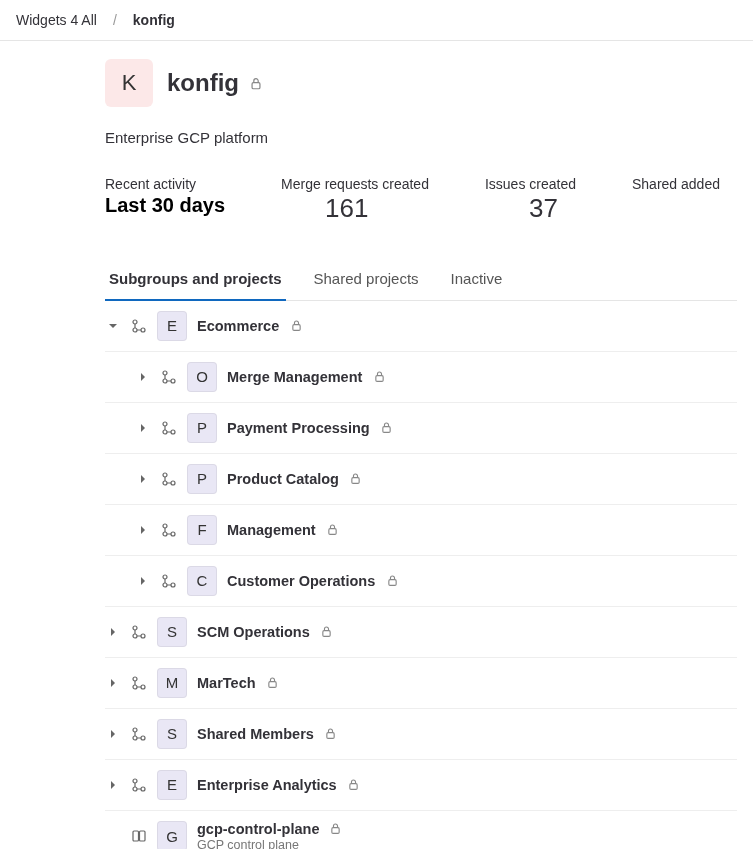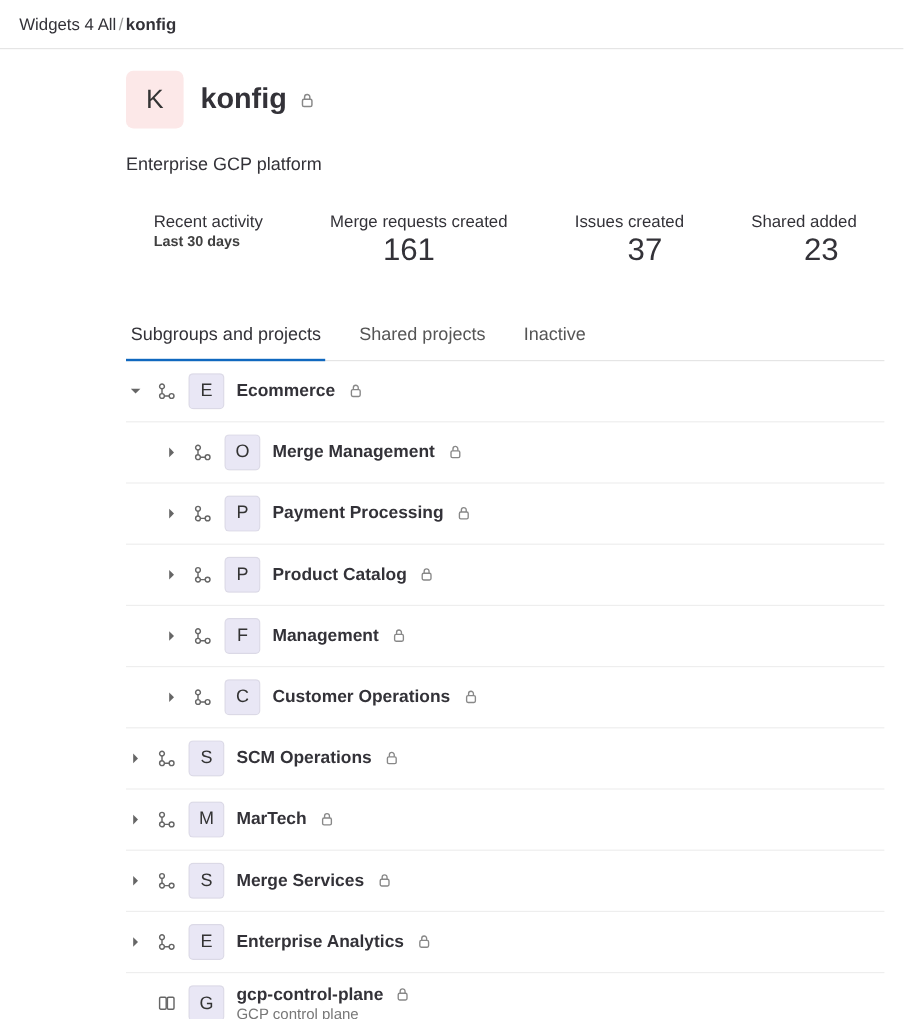--- a/index.html
+++ b/index.html
@@ -6,21 +6,21 @@
   body {
     font-family: -apple-system, BlinkMacSystemFont, "Segoe UI", Helvetica, Arial, sans-serif;
     font-size: 14px;
     color: #333238;
     background: #fff;
     width: 753px;
   }
   .breadcrumb {
     display: flex;
     align-items: center;
-    gap: 2px;
+    gap: 16px;
     padding: 12px 16px;
     border-bottom: 1px solid #e5e5e5;
     font-size: 14px;
   }
   .breadcrumb a { color: #333238; text-decoration: none; }
   .breadcrumb .sep { color: #999; }
   .breadcrumb .current { font-weight: 600; }
 
   .main { padding: 16px 16px 0 105px; }
 
@@ -29,41 +29,41 @@
     width: 48px; height: 48px;
     background: #fce8e8;
     border-radius: 6px;
     display: flex; align-items: center; justify-content: center;
     font-size: 22px; font-weight: 400;
     color: #333;
   }
   .title { font-size: 24px; font-weight: 700; display:flex; align-items:center; gap:10px;}
   .desc { margin-top: 22px; font-size: 15px; color: #333238; }
 
-  .stats { display: flex; gap: 56px; margin-top: 30px; justify-content: center; }
+  .stats { display: flex; gap: 56px; margin-top: 30px; }
   .stat-label { font-size: 14px; color: #333238; }
-  .stat-sub { font-size: 12px; font-weight:700; color: #404040; margin-top:2px;}
+  .stat-sub { font-size: 20px; font-weight:700; color: #000000; margin-top:2px;}
   .stat-value { font-size: 26px; font-weight: 400; margin-top: 0px; line-height:1.3;margin-left:44px;}
 
   .tabs {
     display: flex;
     gap: 24px;
     margin-top: 34px;
     border-bottom: 1px solid #e5e5e5;
   }
   .tab {
     padding: 10px 4px 12px 4px;
     font-size: 15px;
     color: #555;
     cursor: pointer;
     border-bottom: 2px solid transparent;
     margin-bottom:-1px;
   }
   .tab.active {
-    font-weight: 400;
+    font-weight: 700;
     color: #333238;
     border-bottom: 2px solid #1068bf;
   }
 
   .tree { margin-top: 0px; }
   .row {
     display: flex;
     align-items: center;
     gap: 10px;
     padding: 10px 0 10px 0;
@@ -122,21 +122,20 @@
     <div>
       <div class="stat-label">Merge requests created</div>
       <div class="stat-value">161</div>
     </div>
     <div>
       <div class="stat-label">Issues created</div>
       <div class="stat-value">37</div>
     </div>
     <div>
       <div class="stat-label">Shared added</div>
-      <div class="stat-value">23</div>
     </div>
   </div>
 
   <div class="tabs">
     <div class="tab active">Subgroups and projects</div>
     <div class="tab">Shared projects</div>
     <div class="tab">Inactive</div>
   </div>
 
   <div class="tree">
@@ -341,21 +340,21 @@
         </span>
       <span class="subgroup-ic">
           <svg width="16" height="16" viewBox="0 0 16 16" fill="none" stroke="currentColor" stroke-width="1.2">
             <circle cx="4" cy="4" r="2"></circle>
             <circle cx="4" cy="12" r="2"></circle>
             <circle cx="12" cy="12" r="2"></circle>
             <path d="M4 6v4M6 12h4"></path>
           </svg>
         </span>
       <div class="item-avatar">S</div>
-      <span class="item-name">Merge Services</span>
+      <span class="item-name">Shared Members</span>
       <span class="lock-ic">
           <svg width="13" height="13" viewBox="0 0 16 16" fill="none" stroke="currentColor" stroke-width="1.4">
             <rect x="3.5" y="7" width="9" height="7" rx="1.5"></rect>
             <path d="M5.5 7V5a2.5 2.5 0 015 0v2"></path>
           </svg>
         </span>
     </div>
 
     <div class="row">
       <span class="chev">

